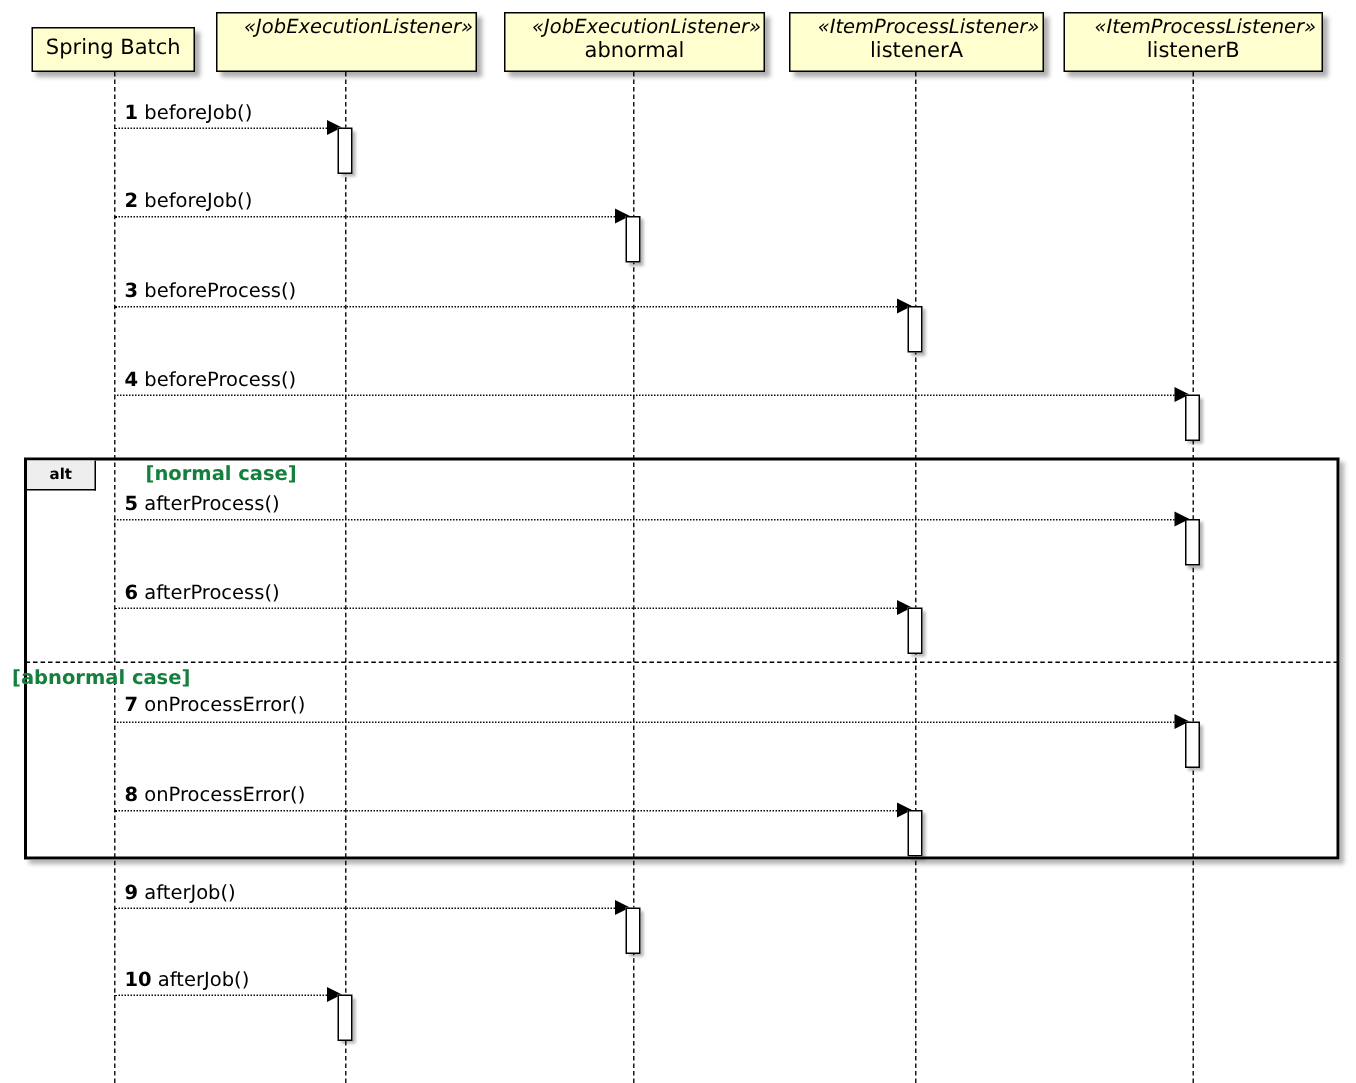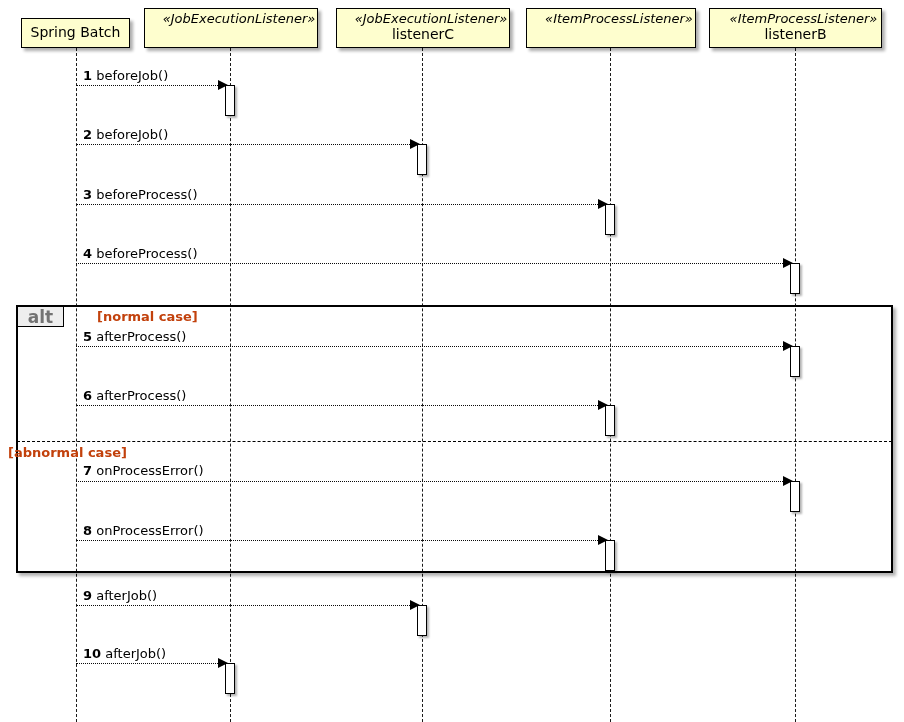--- a/index.html
+++ b/index.html
@@ -102,36 +102,36 @@
     border: 2.2px solid #000000;
     background: transparent;
     box-shadow: 3px 3px 3px rgba(0,0,0,0.30);
   }
   .alt-tab {
     position: absolute;
     box-sizing: border-box;
     background: #EEEEEE;
     border-right: 1.5px solid #000000;
     border-bottom: 1.5px solid #000000;
-    color: #737373;
-    font-size: 17px;
+    color: #000000;
+    font-size: 10px;
     font-weight: bold;
     text-align: center;
     line-height: 20px;
   }
   .alt-tab-corner {
     position: absolute;
     width: 0;
     height: 0;
   }
   .alt-guard {
     position: absolute;
     font-size: 13px;
     font-weight: bold;
-    color: #c2410c;
+    color: #15803d;
     white-space: nowrap;
   }
   .alt-divider {
     position: absolute;
     height: 0;
     border-top: 1.4px dashed #000000;
   }
 </style>
 </head>
 <body>
@@ -147,25 +147,26 @@
   <div class="participant simple" style="left:21px; top:18px; width:109px; height:30px;">
     <span class="pname">Spring Batch</span>
   </div>
 
   <div class="participant" style="left:144px; top:8px; width:174px; height:40px;">
     <span class="stereo">«JobExecutionListener»</span>
   </div>
 
   <div class="participant" style="left:336px; top:8px; width:174px; height:40px;">
     <span class="stereo">«JobExecutionListener»</span>
-    <span class="pname">listenerC</span>
+    <span class="pname">abnormal</span>
   </div>
 
   <div class="participant" style="left:526px; top:8px; width:170px; height:40px;">
     <span class="stereo">«ItemProcessListener»</span>
+    <span class="pname">listenerA</span>
   </div>
 
   <div class="participant" style="left:709px; top:8px; width:173px; height:40px;">
     <span class="stereo">«ItemProcessListener»</span>
     <span class="pname">listenerB</span>
   </div>
 
   <div class="alt-frame" style="left:16px; top:305px; width:877px; height:268px;"></div>
   <div class="alt-tab" style="left:18px; top:307px; width:46px; height:20px;">
     <span>alt</span>

